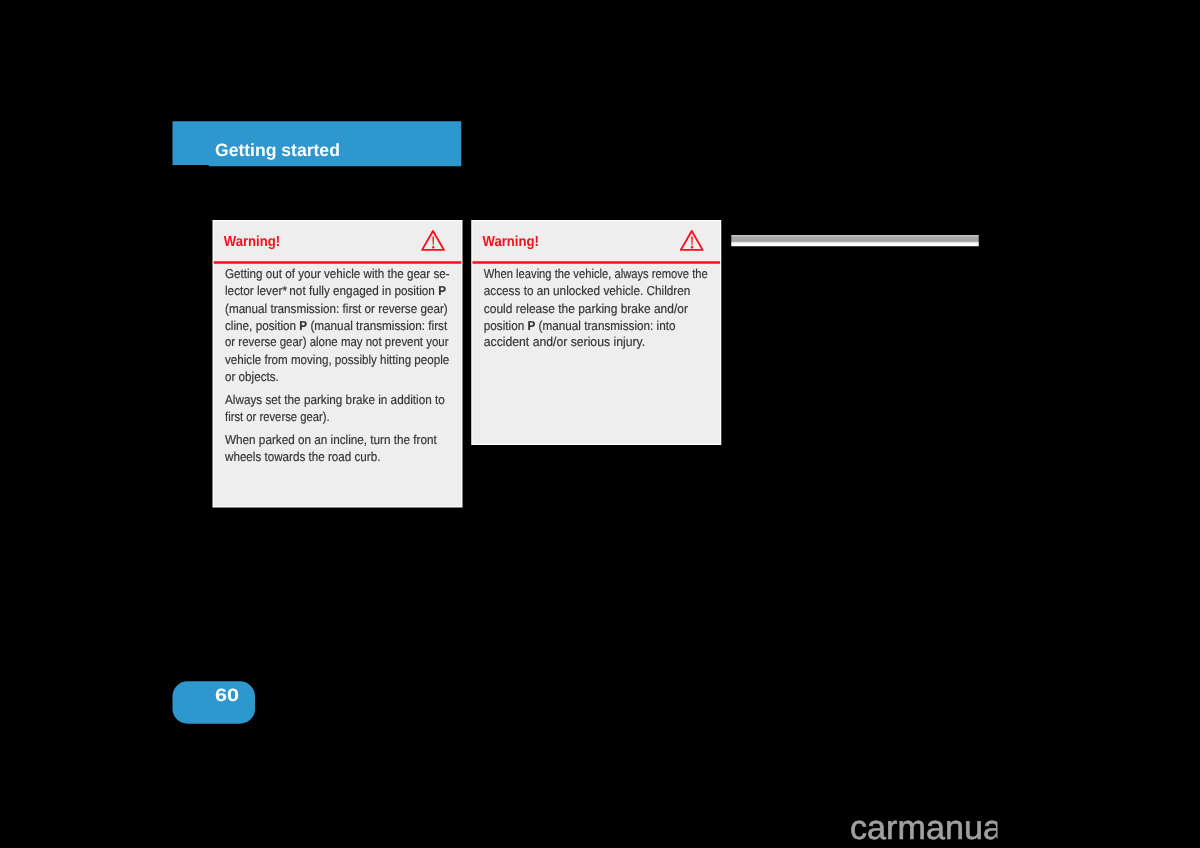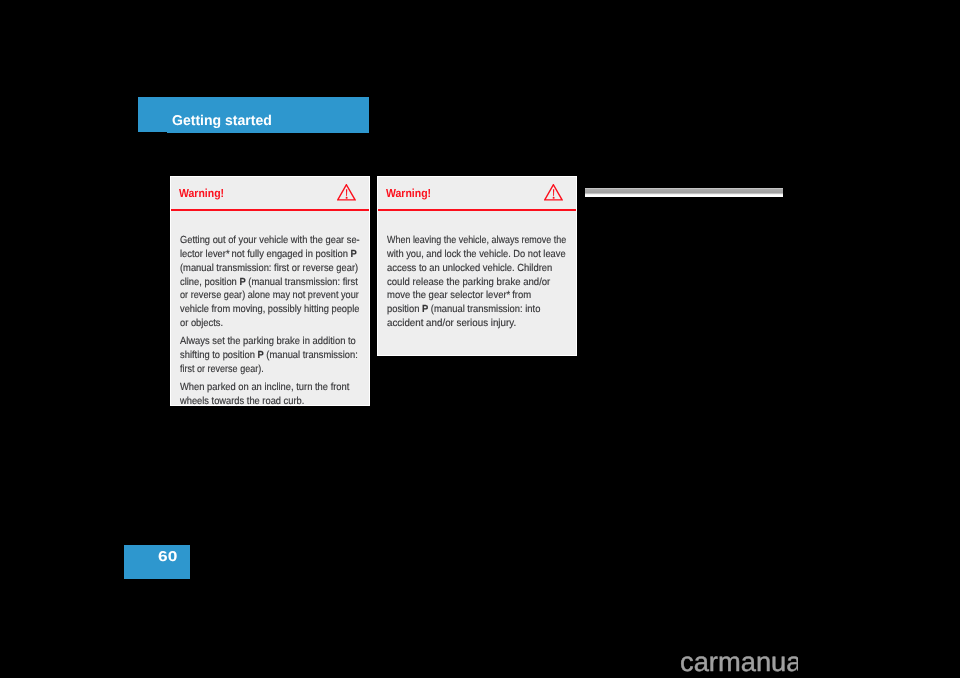--- a/index.html
+++ b/index.html
@@ -20,37 +20,37 @@
   
   .warnbox{position:absolute;background:#eeeeee;
            box-sizing:border-box;box-shadow:0 0 0 1px #ffffff;}
   .warnbox .whead{position:absolute;left:0;right:0;top:0;height:31px;}
   .warnbox .wtitle{position:absolute;left:8.4px;top:10.8px;color:#fc0f1c;
            font-size:11.6px;font-weight:bold;letter-spacing:0px;line-height:1;
            transform:scaleX(0.905);transform-origin:left top;white-space:nowrap;}
   .warnbox .wicon{position:absolute;right:13.0px;top:7.2px;line-height:0;}
   .warnbox .wrule{position:absolute;left:0;right:0;top:32px;height:2px;background:#fc0f1c;}
   .warnbox .wbody{position:absolute;left:9.4px;width:230px;top:36.3px;
-           font-size:10.3px;color:#333335;margin-top:21px;-webkit-text-stroke:0.14px #333335;}
+           font-size:10.3px;color:#333335;-webkit-text-stroke:0.14px #333335;}
   .warnbox .wbody p{margin:0 0 4.4px 0;}
   .warnbox .wbody p:last-child{margin-bottom:0;}
   .warnbox .wbody .ln{display:block;white-space:pre;height:13.78px;line-height:13.78px;}
   .warnbox .wbody .lni{display:inline-block;font-style:normal;white-space:pre;
            transform-origin:left center;}
   .warnbox b{font-weight:bold;}
 
   #warn1{left:171px;top:177px;width:198px;height:228px;}
   #warn2{left:378px;top:177px;width:198px;height:178px;}
 
   
   .greybar{position:absolute;left:585px;top:188px;width:198px;height:9px;
            background:linear-gradient(to bottom,#cfcfcf 0%,#ababab 16%,#a2a2a2 50%,#a2a2a2 55%,#e8e8e8 68%,#ffffff 76%,#ffffff 100%);}
 
   
-  .pagenum{position:absolute;left:124px;top:545px;width:66px;height:34px;background:#2e97ce;}
+  .pagenum{position:absolute;left:138px;top:545px;width:66px;height:34px;background:#2e97ce;border-radius:12px;}
   .pagenum .num{position:absolute;left:34px;top:5.2px;font-size:14.2px;font-weight:bold;color:#ffffff;
            line-height:1;transform:scaleX(1.22);transform-origin:left top;}
 
   
   .watermark{position:absolute;left:679.5px;top:648.7px;font-size:27px;color:#a0a0a0;-webkit-text-stroke:0.45px #a0a0a0;
              transform:scaleX(1.012);transform-origin:left top;
              letter-spacing:0px;line-height:1;white-space:nowrap;}
 </style>
 </head>
 <body>
@@ -79,21 +79,20 @@
           <span class="ln"><i class="lni" style="transform: scaleX(0.904791);">Getting out of your vehicle with the gear se-</i></span>
           <span class="ln"><i class="lni" style="transform: scaleX(0.912148);">lector lever* not fully engaged in position <b>P</b></i></span>
           <span class="ln"><i class="lni" style="transform: scaleX(0.907881);">(manual transmission: first or reverse gear)</i></span>
           <span class="ln"><i class="lni" style="transform: scaleX(0.910992);">cline, position <b>P</b> (manual transmission: first</i></span>
           <span class="ln"><i class="lni" style="transform: scaleX(0.890037);">or reverse gear) alone may not prevent your</i></span>
           <span class="ln"><i class="lni" style="transform: scaleX(0.903281);">vehicle from moving, possibly hitting people</i></span>
           <span class="ln"><i class="lni" style="transform: scaleX(0.90707);">or objects.</i></span>
         </p>
         <p>
           <span class="ln"><i class="lni" style="transform: scaleX(0.911324);">Always set the parking brake in addition to</i></span>
-          <span class="ln"><i class="lni" style="transform: scaleX(0.908301);">shifting to position <b>P</b> (manual transmission:</i></span>
           <span class="ln"><i class="lni" style="transform: scaleX(0.875867);">first or reverse gear).</i></span>
         </p>
         <p>
           <span class="ln"><i class="lni" style="transform: scaleX(0.9106);">When parked on an incline, turn the front</i></span>
           <span class="ln"><i class="lni" style="transform: scaleX(0.904823);">wheels towards the road curb.</i></span>
         </p>
       </div>
   </div>
 
   <div class="warnbox" id="warn2">
@@ -104,24 +103,22 @@
             <path d="M9.4 0.75 L18.1 15.9 L0.7 15.9 Z" fill="none" stroke="#fc0f1c" stroke-width="1.45" stroke-linejoin="miter"></path>
             <path d="M8.95 5.2 L10.25 5.2 L9.95 12.15 L9.25 12.15 Z" fill="#fc0f1c"></path>
             <rect x="8.75" y="12.95" width="1.75" height="1.75" fill="#fc0f1c"></rect>
           </svg>
       </div>
     </div>
     <div class="wrule"></div>
     <div class="wbody">
         <p>
           <span class="ln"><i class="lni" style="transform: scaleX(0.869705);">When leaving the vehicle, always remove the</i></span>
-          <span class="ln"><i class="lni" style="transform: scaleX(0.904375);">with you, and lock the vehicle. Do not leave</i></span>
           <span class="ln"><i class="lni" style="transform: scaleX(0.913891);">access to an unlocked vehicle. Children</i></span>
           <span class="ln"><i class="lni" style="transform: scaleX(0.929243);">could release the parking brake and/or</i></span>
-          <span class="ln"><i class="lni" style="transform: scaleX(0.920216);">move the gear selector lever* from</i></span>
           <span class="ln"><i class="lni" style="transform: scaleX(0.911569);">position <b>P</b> (manual transmission: into</i></span>
           <span class="ln"><i class="lni" style="transform: scaleX(0.949047);">accident and/or serious injury.</i></span>
         </p>
       </div>
   </div>
 
   <div class="greybar"></div>
 
   <div class="pagenum">
     <div class="num">60</div>

